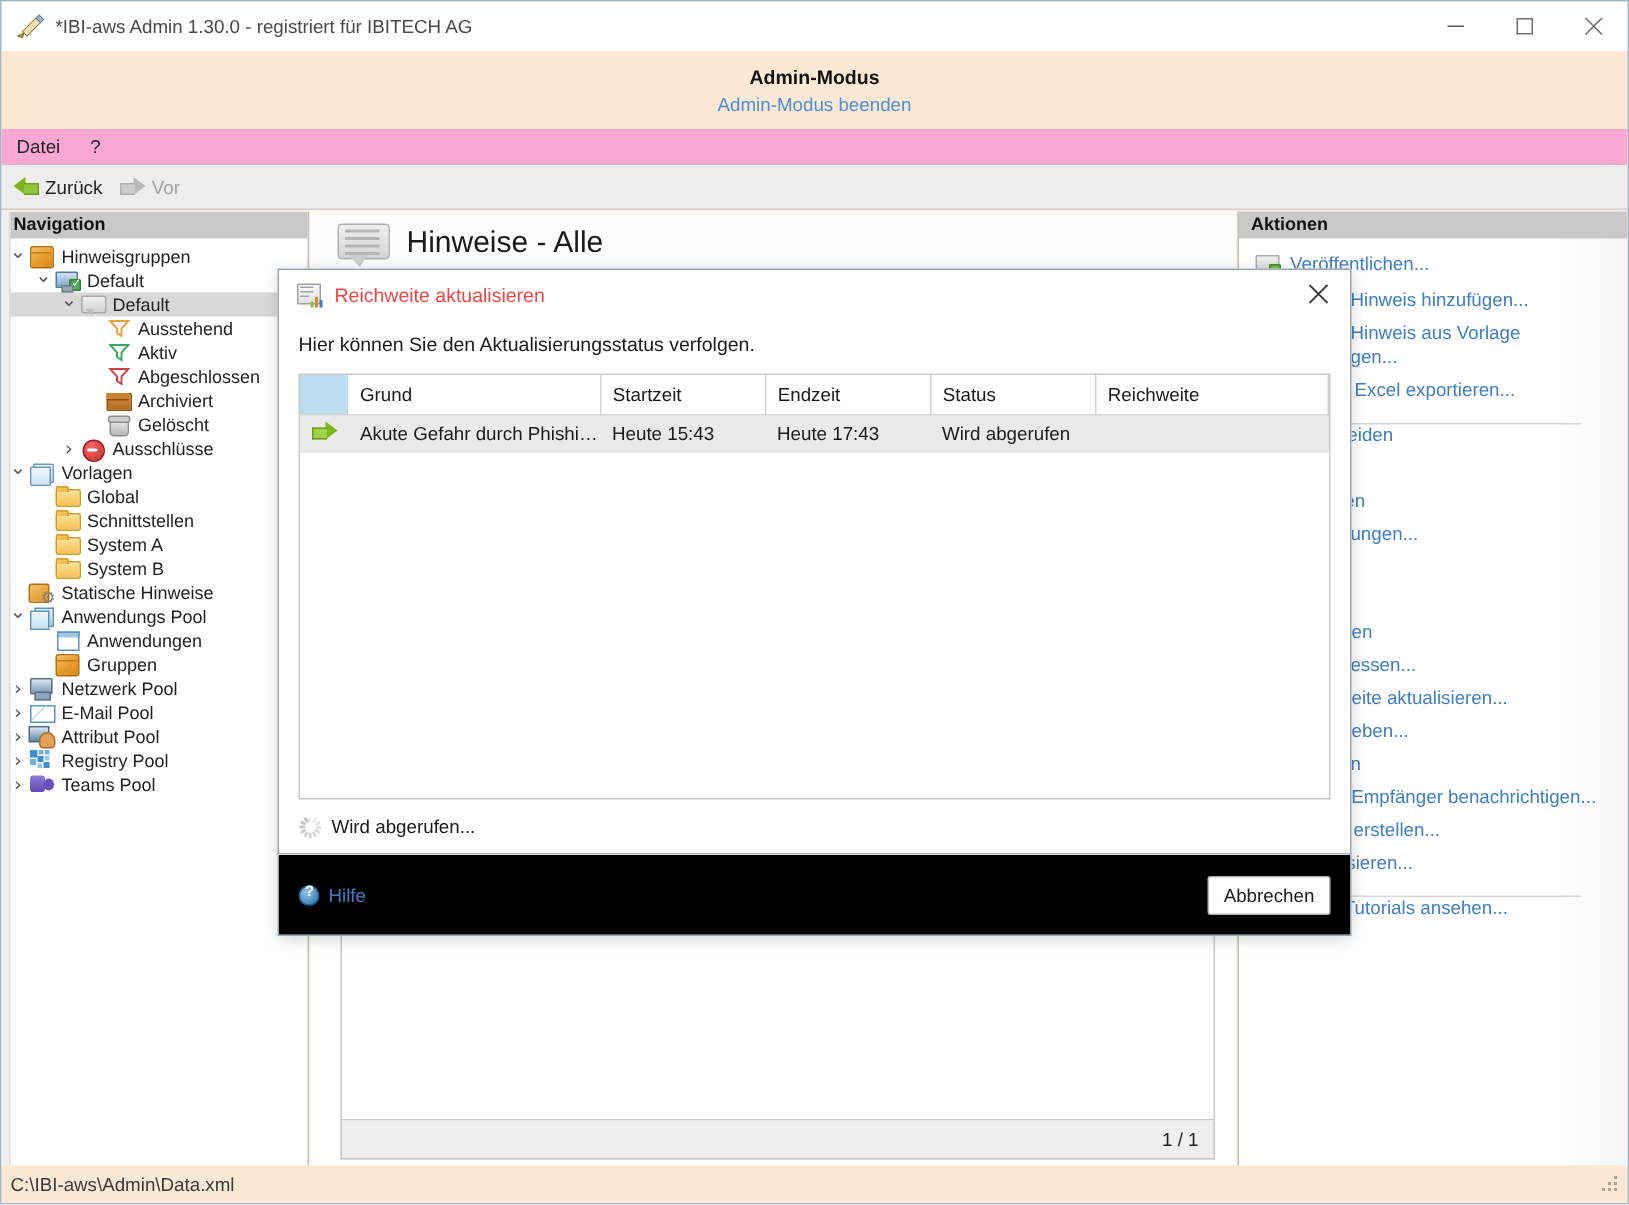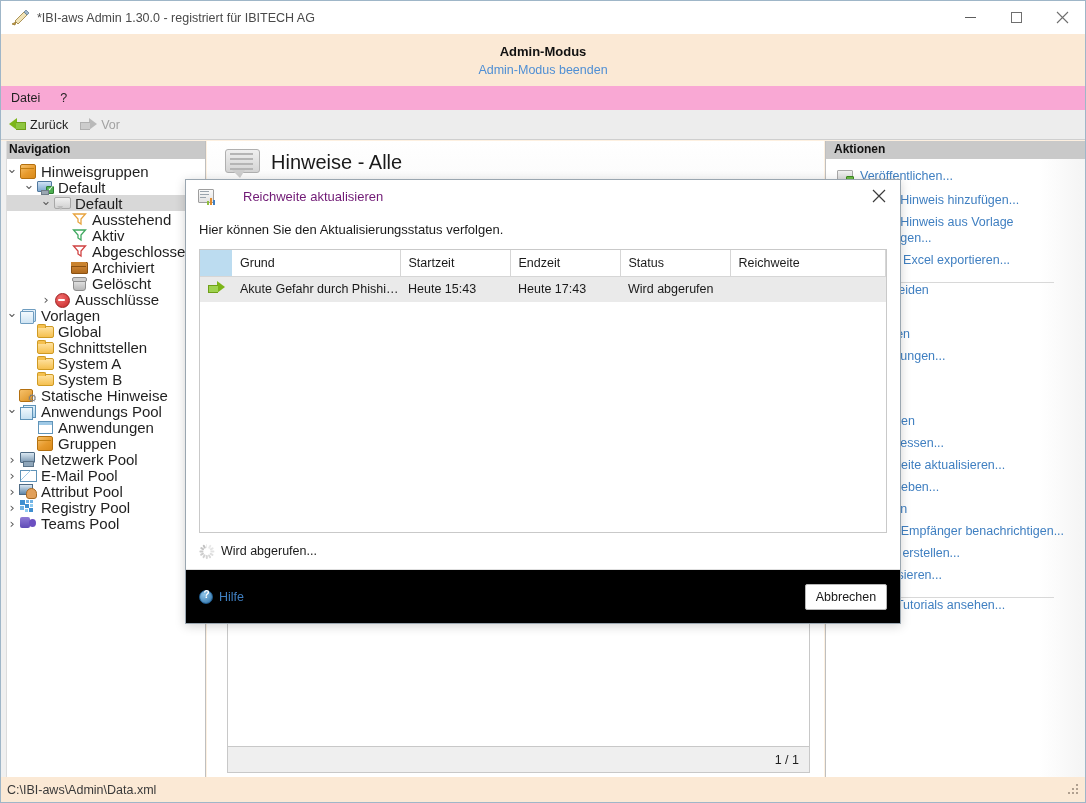--- a/index.html
+++ b/index.html
@@ -98,21 +98,21 @@
     padding: 1px 0 0 8px;
   }
   .sidebar {
     position: absolute; left: 0; top: 140px; width: 205px; height: 636px;
     background: #ffffff; border-right: 1px solid #bfbfbf;
     overflow: hidden;
   }
   .tree { padding-top: 4px; position: relative; }
   .tnode {
     display: flex; align-items: center; height: 16px; padding-left: 4px;
-    font-size: 15px; color: #1f1f1f; white-space: nowrap; cursor: default;
+    font-size: 12px; color: #1f1f1f; white-space: nowrap; cursor: default;
   }
   .tnode.selected { background: #d8d8d8; }
   .chev {
     width: 14px; flex: none; text-align: center;
     font-size: 9px; color: #595959; font-family: "DejaVu Sans", sans-serif;
   }
   .chev.open::before { content: "\2304"; position: relative; top: -3px; font-size: 13px; }
   .chev.closed::before { content: "\203A"; font-size: 13px; }
   .ico { width: 18px; height: 16px; flex: none; position: relative; margin-right: 4px; }
 
@@ -330,21 +330,21 @@
   }
   .dlg-ico { width: 18px; height: 17px; position: relative; margin-right: 8px; }
   .dlg-ico::before {
     content:""; position:absolute; left:1px; top:1px; width:14px; height:12px;
     background: linear-gradient(#fafafa,#e2e2e2); border:1px solid #9e9e9e; border-radius:1px;
   }
   .dlg-ico .ln { position:absolute; left:3px; top:3px; width:9px; height:1.5px; background:#9aa4ad; }
   .dlg-ico .ln2 { top:6px; } .dlg-ico .ln3 { top:9px; width:6px; }
   .dlg-ico .bars { position:absolute; right:0px; bottom:0px; width:8px; height:8px; }
   .dlg-ico .bars i { position:absolute; bottom:0; width:2px; background:#3f7fc1; }
-  .dlg-title-text { font-size: 13px; color: #701a75; margin-left: 20px; }
+  .dlg-title-text { font-size: 13px; color: #ef4444; }
   .dlg-close {
     margin-left: auto; width: 42px; height: 32px;
     display: flex; align-items: center; justify-content: center;
     font-size: 17px; color: #3c3c3c; cursor: pointer;
     font-family: "DejaVu Sans", sans-serif;
   }
   .dlg-sub {
     padding: 10px 13px 12px 13px; font-size: 13px; color: #1a1a1a; flex: none;
   }
   .dlg-grid-wrap {

